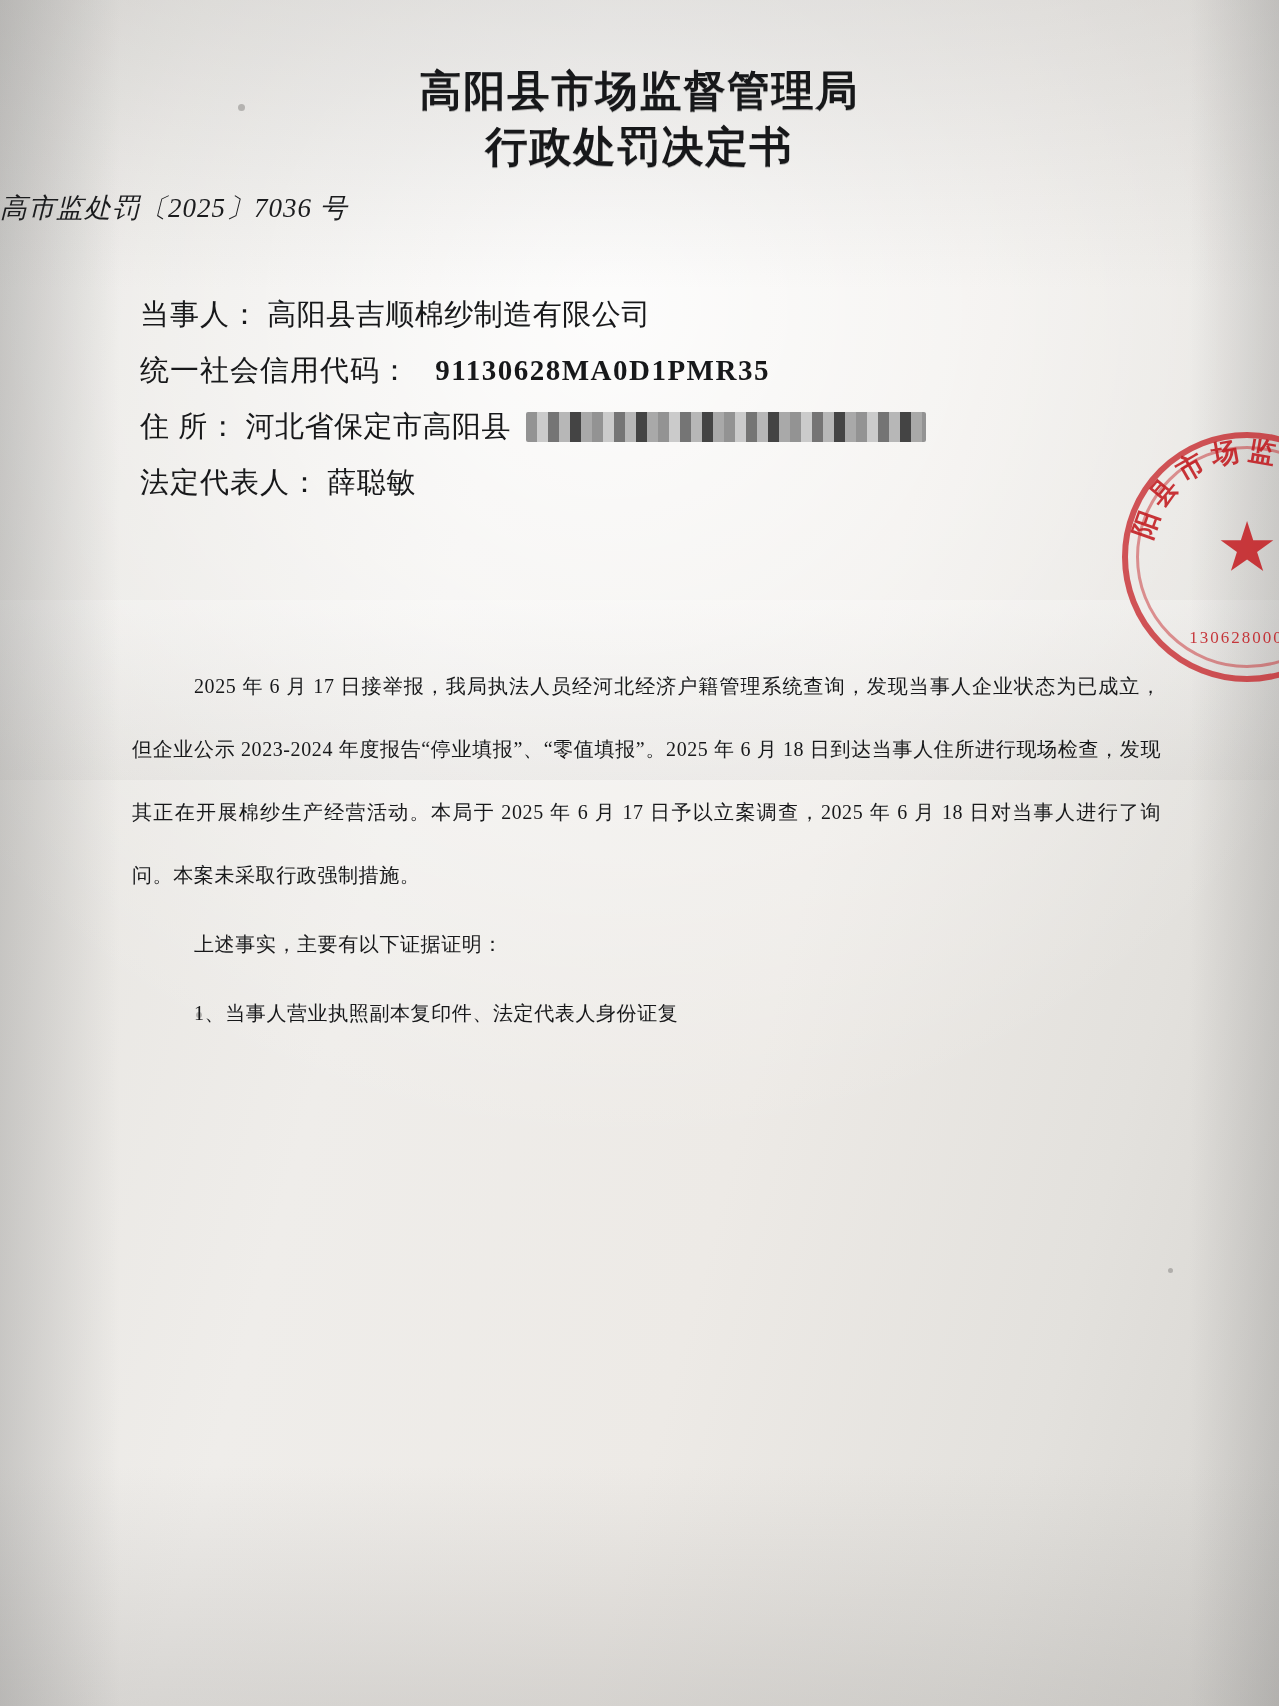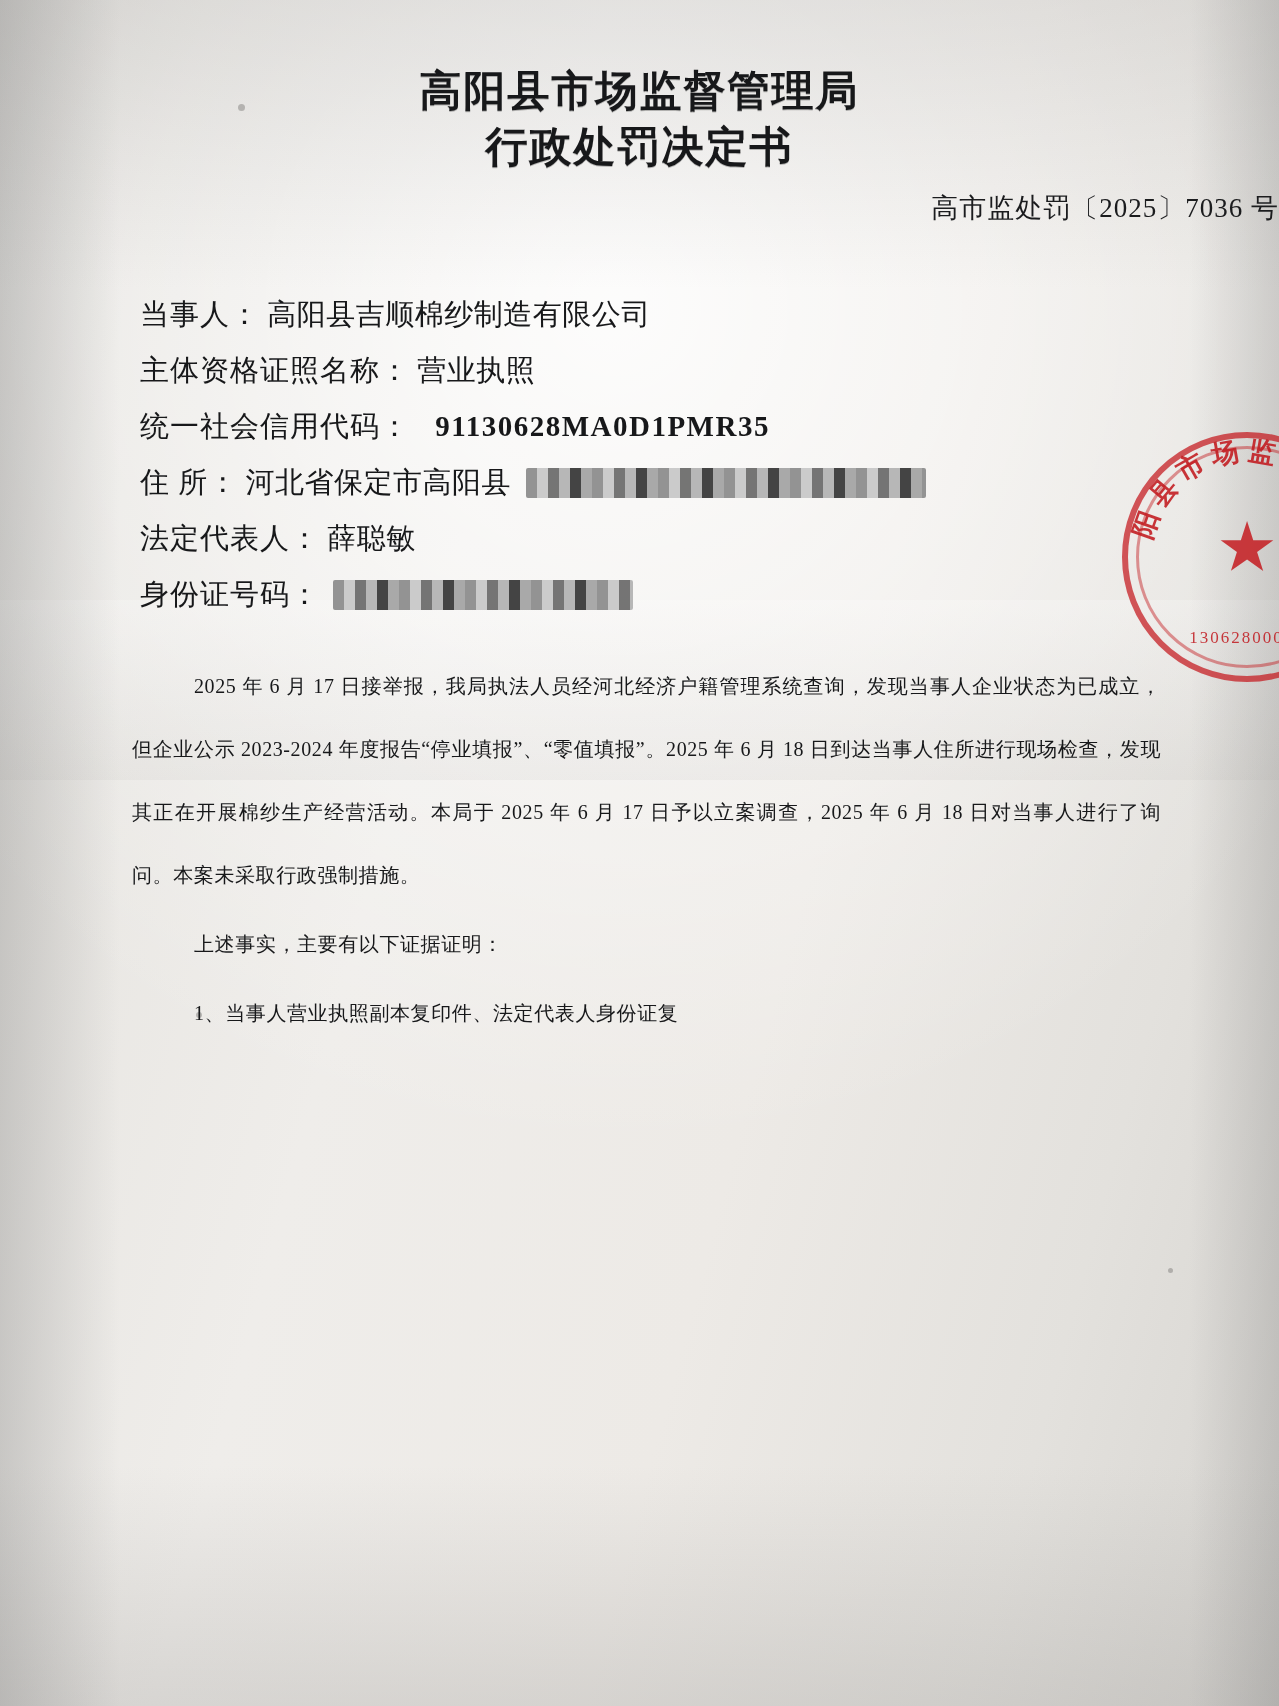--- a/index.html
+++ b/index.html
@@ -60,24 +60,25 @@
   .title-line2 {
     position: absolute;
     top: 122px; left: 0; right: 0;
     font-size: 42px;
     line-height: 1.2;
     text-shadow: 0 1px 0 rgba(0,0,0,0.25);
   }
   .doc-number {
     position: absolute;
     top: 190px; left: 0; right: 0;
-    text-align: right;
+    text-align: left;
     font-size: 27px;
     letter-spacing: 1px;
     color: #1b1c1e;
+    font-style: italic;
   }
 
   
   .info {
     position: absolute;
     left: 140px;
     right: 120px;
     top: 300px;
     font-size: 29px;
     line-height: 1.0;
@@ -205,45 +206,37 @@
     <div class="doc-title title-line2">行政处罚决定书</div>
     <div class="doc-number">高市监处罚〔2025〕7036 号</div>
 
     <div class="info">
 
       <div class="info-row">
         <span class="info-label">当事人：</span>
         <span class="info-value">高阳县吉顺棉纱制造有限公司</span>
       </div>
 
-      <div class="info-row">
-        <span class="info-label">主体资格证照名称：</span>
-        <span class="info-value">营业执照</span>
-      </div>
 
       <div class="info-row">
         <span class="info-label">统一社会信用代码：</span>
         <span class="info-value mono" style="margin-left:18px;">91130628MA0D1PMR35</span>
       </div>
 
       <div class="info-row">
         <span class="info-label">住  所：</span>
         <span class="info-value">河北省保定市高阳县</span>
         <span class="redact r-addr"></span>
       </div>
 
       <div class="info-row">
         <span class="info-label">法定代表人：</span>
         <span class="info-value">薛聪敏</span>
       </div>
 
-      <div class="info-row">
-        <span class="info-label">身份证号码：</span>
-        <span class="redact r-id"></span>
-      </div>
 
     </div>
 
     <div class="body-text">
       <p>2025 年 6 月 17 日接举报，我局执法人员经河北经济户籍管理系统查询，发现当事人企业状态为已成立，但企业公示 2023-2024 年度报告“停业填报”、“零值填报”。2025 年 6 月 18 日到达当事人住所进行现场检查，发现其正在开展棉纱生产经营活动。本局于 2025 年 6 月 17 日予以立案调查，2025 年 6 月 18 日对当事人进行了询问。本案未采取行政强制措施。</p>
       <p>上述事实，主要有以下证据证明：</p>
       <p>1、当事人营业执照副本复印件、法定代表人身份证复</p>
     </div>
 
     <div id="seal">

